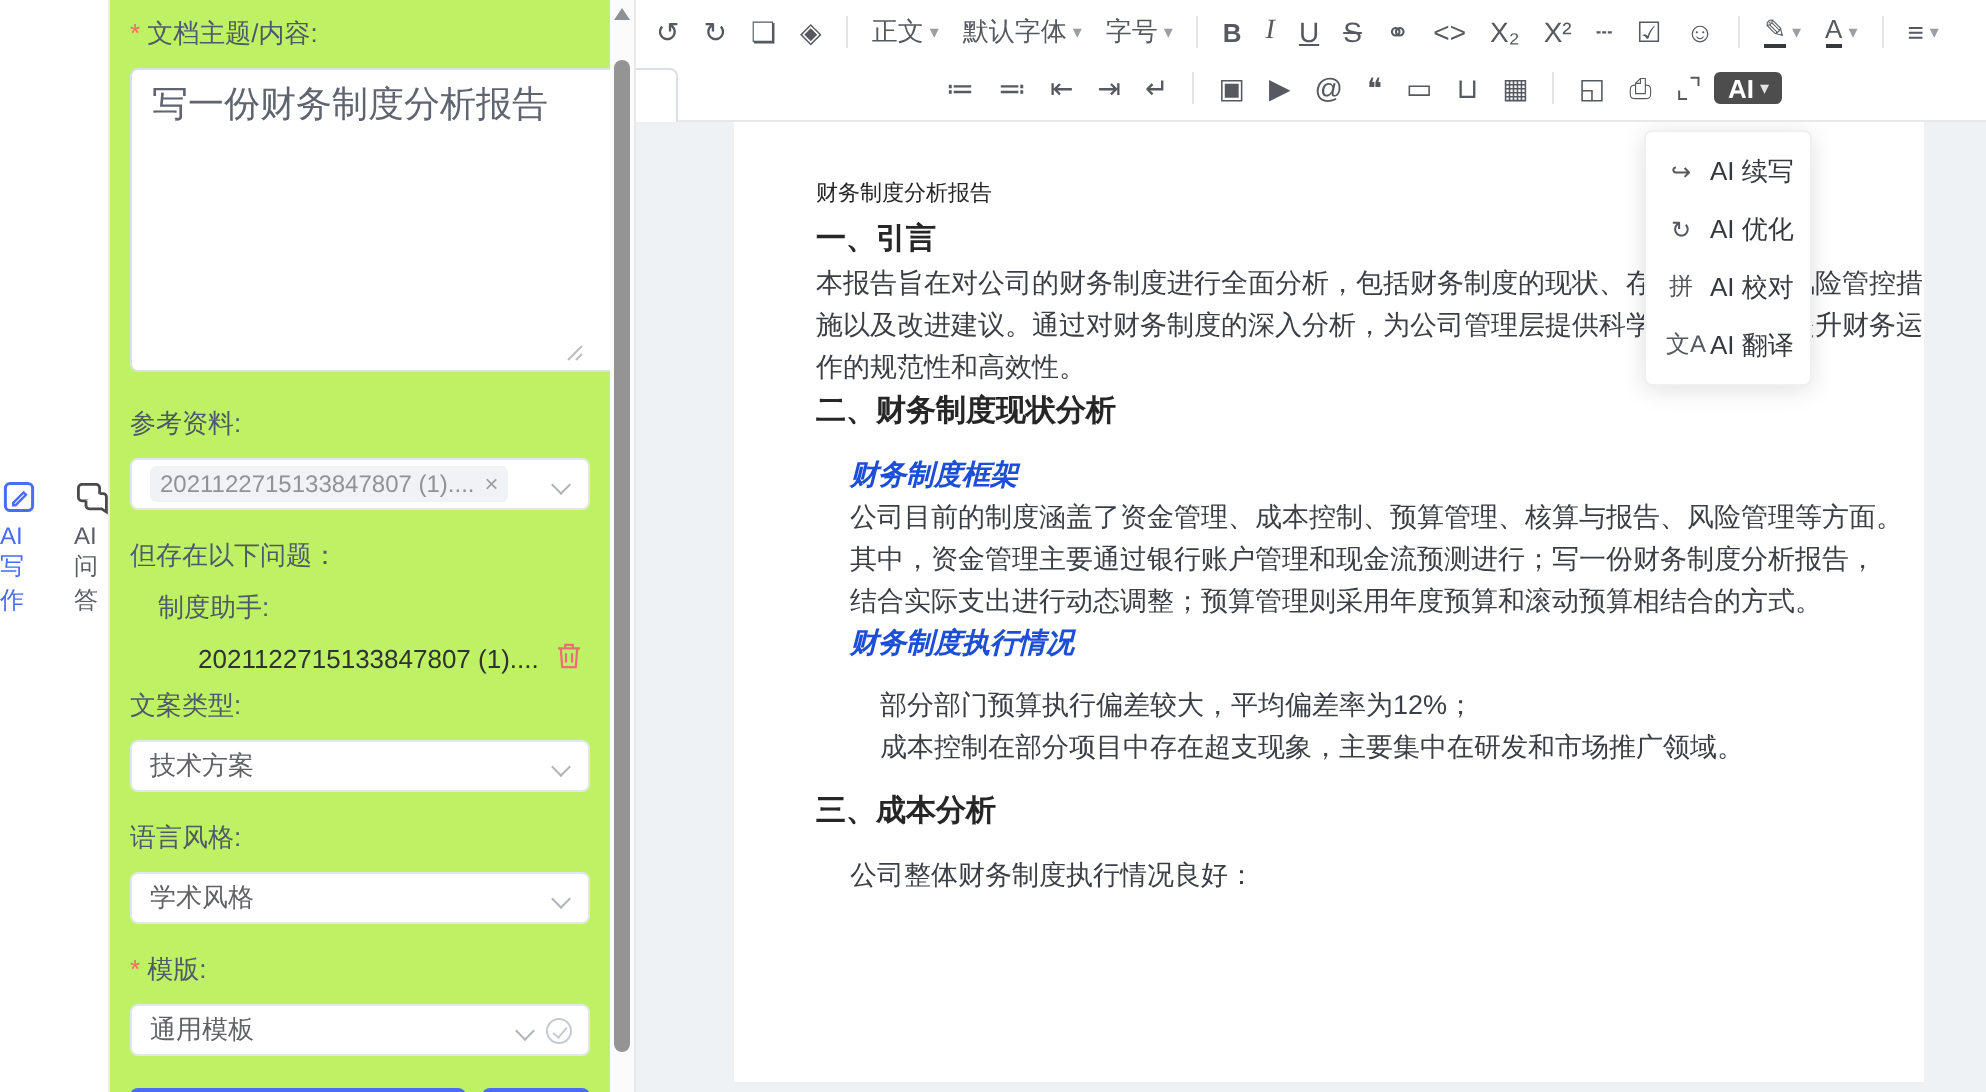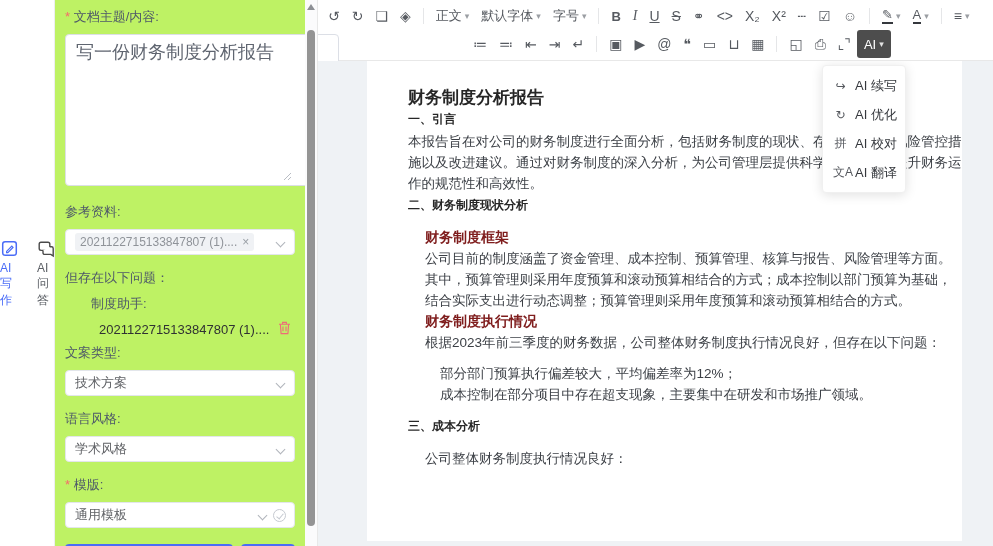--- a/index.html
+++ b/index.html
@@ -18,21 +18,21 @@
   .flabel { font-size:13px; color:#4e5969; margin:0 0 8px 0; }
   .req::before { content:"* "; color:#f56c6c; }
   .topic-area { position:relative; margin-bottom:14px; }
   textarea.topic { width:274px; height:152px; border:1px solid #dcdfe6; border-radius:4px; padding:8px 10px; font-size:18px; color:#5f6570; resize:none; outline:none; font-family:inherit; line-height:19px; }
   .resize-grip { position:absolute; right:3px; bottom:5px; pointer-events:none; }
   .select { width:230px; height:26px; border:1px solid #e3e6eb; border-radius:4px; display:flex; align-items:center; padding:0 26px 0 9px; position:relative; color:#606266; cursor:pointer; background:#fff; margin-bottom:14px; }
   .chev { position:absolute; right:10px; top:9px; width:7px; height:7px; border-right:1.4px solid #b0b4bb; border-bottom:1.4px solid #b0b4bb; transform:rotate(45deg); }
   .chev.in2 { right:28px; }
   .tag { background:#f0f2f5; border-radius:3px; font-size:12px; color:#8f9399; padding:2px 5px; display:flex; align-items:center; gap:5px; max-width:190px; white-space:nowrap; }
   .tag .x { color:#9aa0a6; font-size:12px; cursor:pointer; }
-  .sub-label { margin-left:26px; }
+  .sub-label { margin-left:14px; }
   .file-row { display:flex; align-items:center; justify-content:space-between; margin:0 4px 6px 34px; }
   .file-name { color:#303133; font-size:13px; white-space:nowrap; }
   .check-circle { position:absolute; right:8px; top:6px; width:13px; height:13px; border:1px solid #c6cad1; border-radius:50%; }
   .check-circle::after { content:""; position:absolute; left:4px; top:2px; width:3px; height:6px; border-right:1.2px solid #c6cad1; border-bottom:1.2px solid #c6cad1; transform:rotate(40deg); }
   .btn-row { display:flex; gap:8px; margin-top:16px; }
   .btn { background:#4a6cf7; color:#fff; border:none; border-radius:4px; height:29px; font-size:14px; cursor:pointer; font-family:inherit; }
   .btn.generate { flex:1; }
   .btn.download { width:54px; }
 
   
@@ -46,29 +46,29 @@
   .tb-row { height:28px; display:flex; align-items:center; }
   .tb-row.r2 { padding-left:145px; }
   .tb-btn { display:flex; align-items:center; gap:3px; padding:0 6px; height:24px; border-radius:3px; color:#565a60; cursor:pointer; white-space:nowrap; font-size:13px; }
   .tb-btn .glyph { font-size:14px; line-height:1; }
   .tb-btn .glyph.gB { font-weight:bold; font-size:13px; }
   .tb-btn .glyph.gI { font-style:italic; font-family:"Liberation Serif","DejaVu Serif",serif; }
   .tb-btn .glyph.gU { text-decoration:underline; }
   .tb-btn .glyph.gS { text-decoration:line-through; }
   .tb-btn .glyph.hl, .tb-btn .glyph.fc { border-bottom:2px solid #35383d; padding-bottom:1px; font-size:13px; }
   .tb-btn .caret { font-size:9px; color:#9b9ea3; }
-  .tb-btn.ai { background:#4d4d4d; color:#fff; font-weight:normal; padding:0 7px; height:28px; border-radius:3px; }
+  .tb-btn.ai { background:#4d4d4d; color:#fff; font-weight:bold; padding:0 7px; height:16px; border-radius:3px; }
   .tb-btn.ai .caret { color:#e3e3e3; }
   .tb-sep { width:1px; height:16px; background:#e5e6e8; margin:0 6px; }
 
   .canvas { flex:1; background:#eff2f5; position:relative; overflow:hidden; }
   .page { margin-left:49px; width:595px; height:480px; background:#fff; padding:26px 8px 0 41px; overflow:hidden; }
-  .doc-h1 { font-size:17px; font-weight:bold; color:#262626; line-height:21px; }
-  .doc-h2 { font-size:12px; font-weight:bold; color:#262626; line-height:23px; }
-  .doc-h3 { font-size:14px; font-weight:bold; color:#7f1d1d; line-height:21px; }
+  .doc-h1 { font-size:11px; font-weight:normal; color:#262626; line-height:21px; }
+  .doc-h2 { font-size:15px; font-weight:bold; color:#262626; line-height:23px; }
+  .doc-h3 { font-size:14px; font-weight:bold; color:#1d4ed8; line-height:21px;font-style:italic; }
   .doc-line { font-size:13.5px; color:#3b3f45; line-height:21px; white-space:nowrap; }
   .ind1 { padding-left:17px; }
   .ind2 { padding-left:32px; }
   .doc-gap { height:10px; }
 
   
   .ai-menu { position:absolute; left:504px; top:4px; width:84px; background:#fff; border:1px solid #f0f0f0; border-radius:4px; box-shadow:0 2px 12px rgba(0,0,0,.12); padding:5px 0; z-index:5; }
   .ai-menu-item { height:29px; display:flex; align-items:center; gap:7px; padding:0 10px; cursor:pointer; color:#35383d; white-space:nowrap; }
   .ai-menu-item .micon { font-size:12px; color:#55585e; width:15px; text-align:center; flex:0 0 15px; }
   .ai-menu-item .mlabel { font-size:13px; }
@@ -305,24 +305,23 @@
     <div class="page" id="doc-page">
         <div class="doc-h1">财务制度分析报告</div>
         <div class="doc-h2">一、引言</div>
         <div class="doc-line">本报告旨在对公司的财务制度进行全面分析，包括财务制度的现状、存在的问题、风险管控措</div>
         <div class="doc-line">施以及改进建议。通过对财务制度的深入分析，为公司管理层提供科学决策支持，提升财务运</div>
         <div class="doc-line">作的规范性和高效性。</div>
         <div class="doc-h2">二、财务制度现状分析</div>
         <div class="doc-gap"></div>
         <div class="doc-h3 ind1">财务制度框架</div>
         <div class="doc-line ind1">公司目前的制度涵盖了资金管理、成本控制、预算管理、核算与报告、风险管理等方面。</div>
-        <div class="doc-line ind1">其中，预算管理则采用年度预算和滚动预算相结合的方式；成本控制以部门预算为基础，</div>
+        <div class="doc-line ind1">其中，资金管理主要通过银行账户管理和现金流预测进行；写一份财务制度分析报告，</div>
         <div class="doc-line ind1">结合实际支出进行动态调整；预算管理则采用年度预算和滚动预算相结合的方式。</div>
         <div class="doc-h3 ind1">财务制度执行情况</div>
-        <div class="doc-line ind1">根据2023年前三季度的财务数据，公司整体财务制度执行情况良好，但存在以下问题：</div>
         <div class="doc-gap"></div>
         <div class="doc-line ind2">部分部门预算执行偏差较大，平均偏差率为12%；</div>
         <div class="doc-line ind2">成本控制在部分项目中存在超支现象，主要集中在研发和市场推广领域。</div>
         <div class="doc-gap"></div>
         <div class="doc-h2">三、成本分析</div>
         <div class="doc-gap"></div>
         <div class="doc-line ind1">公司整体财务制度执行情况良好：</div>
         <div class="doc-gap"></div>
       </div>
     <div class="ai-menu" id="ai-menu">

